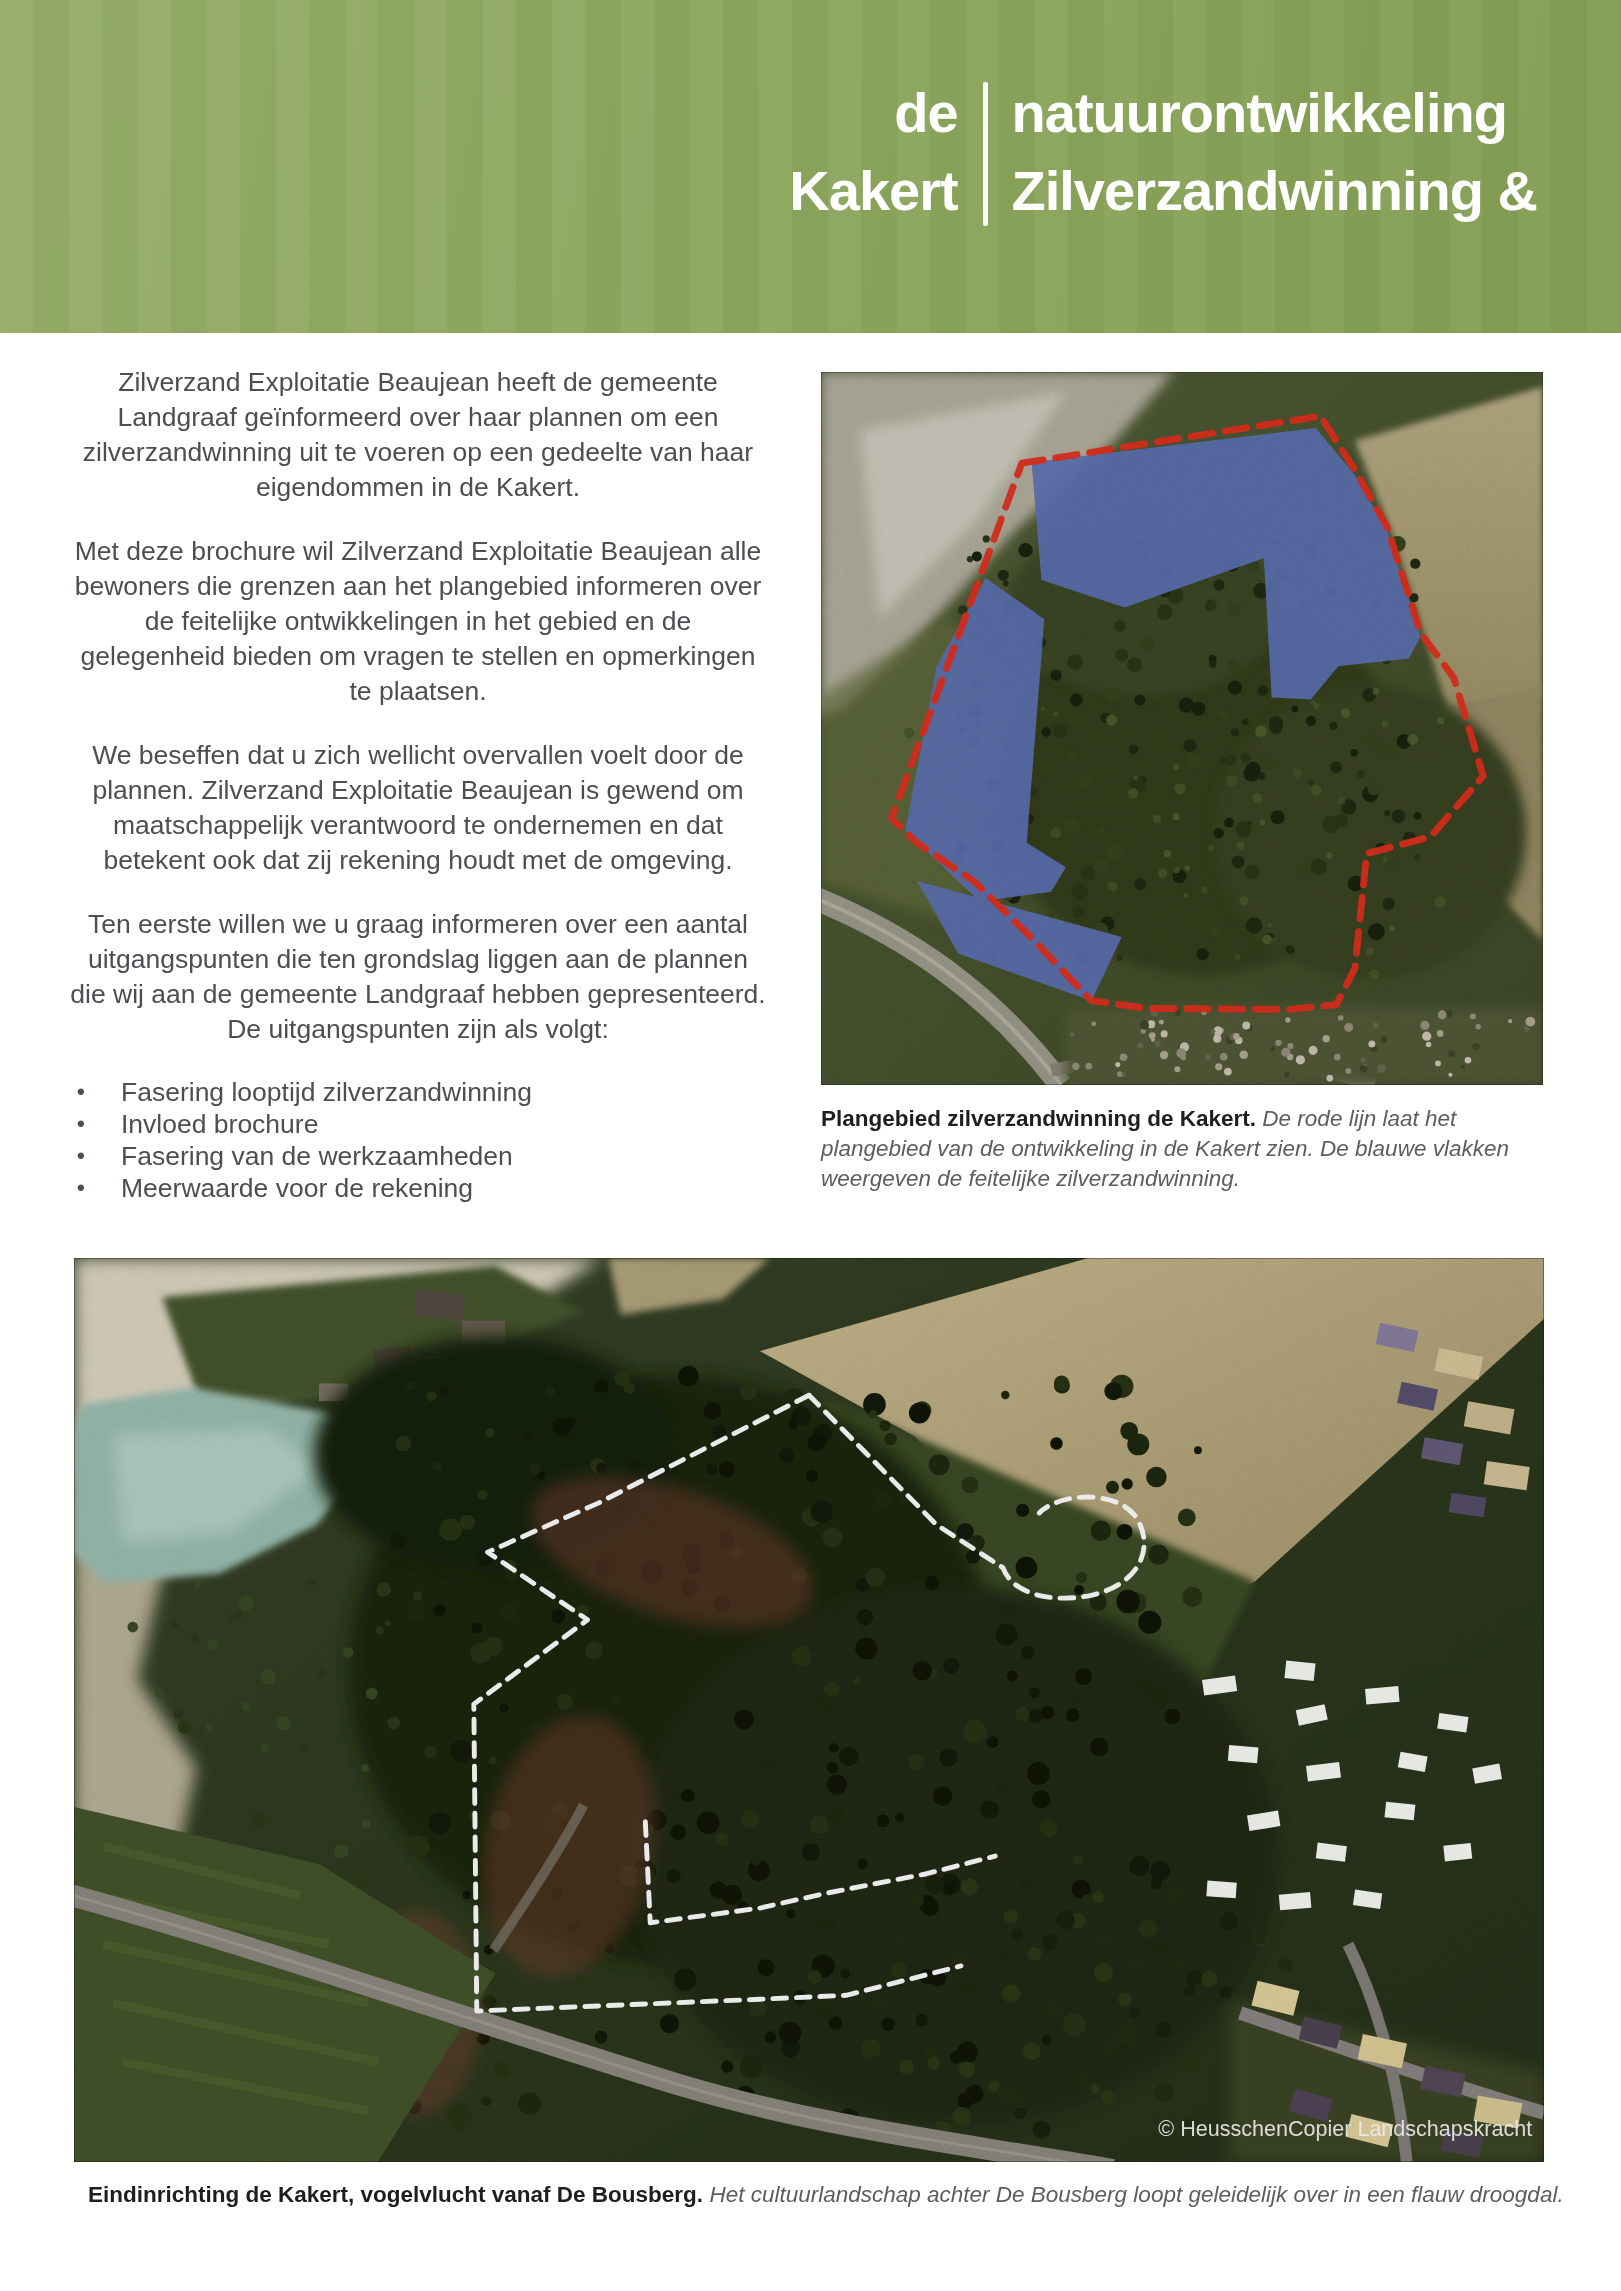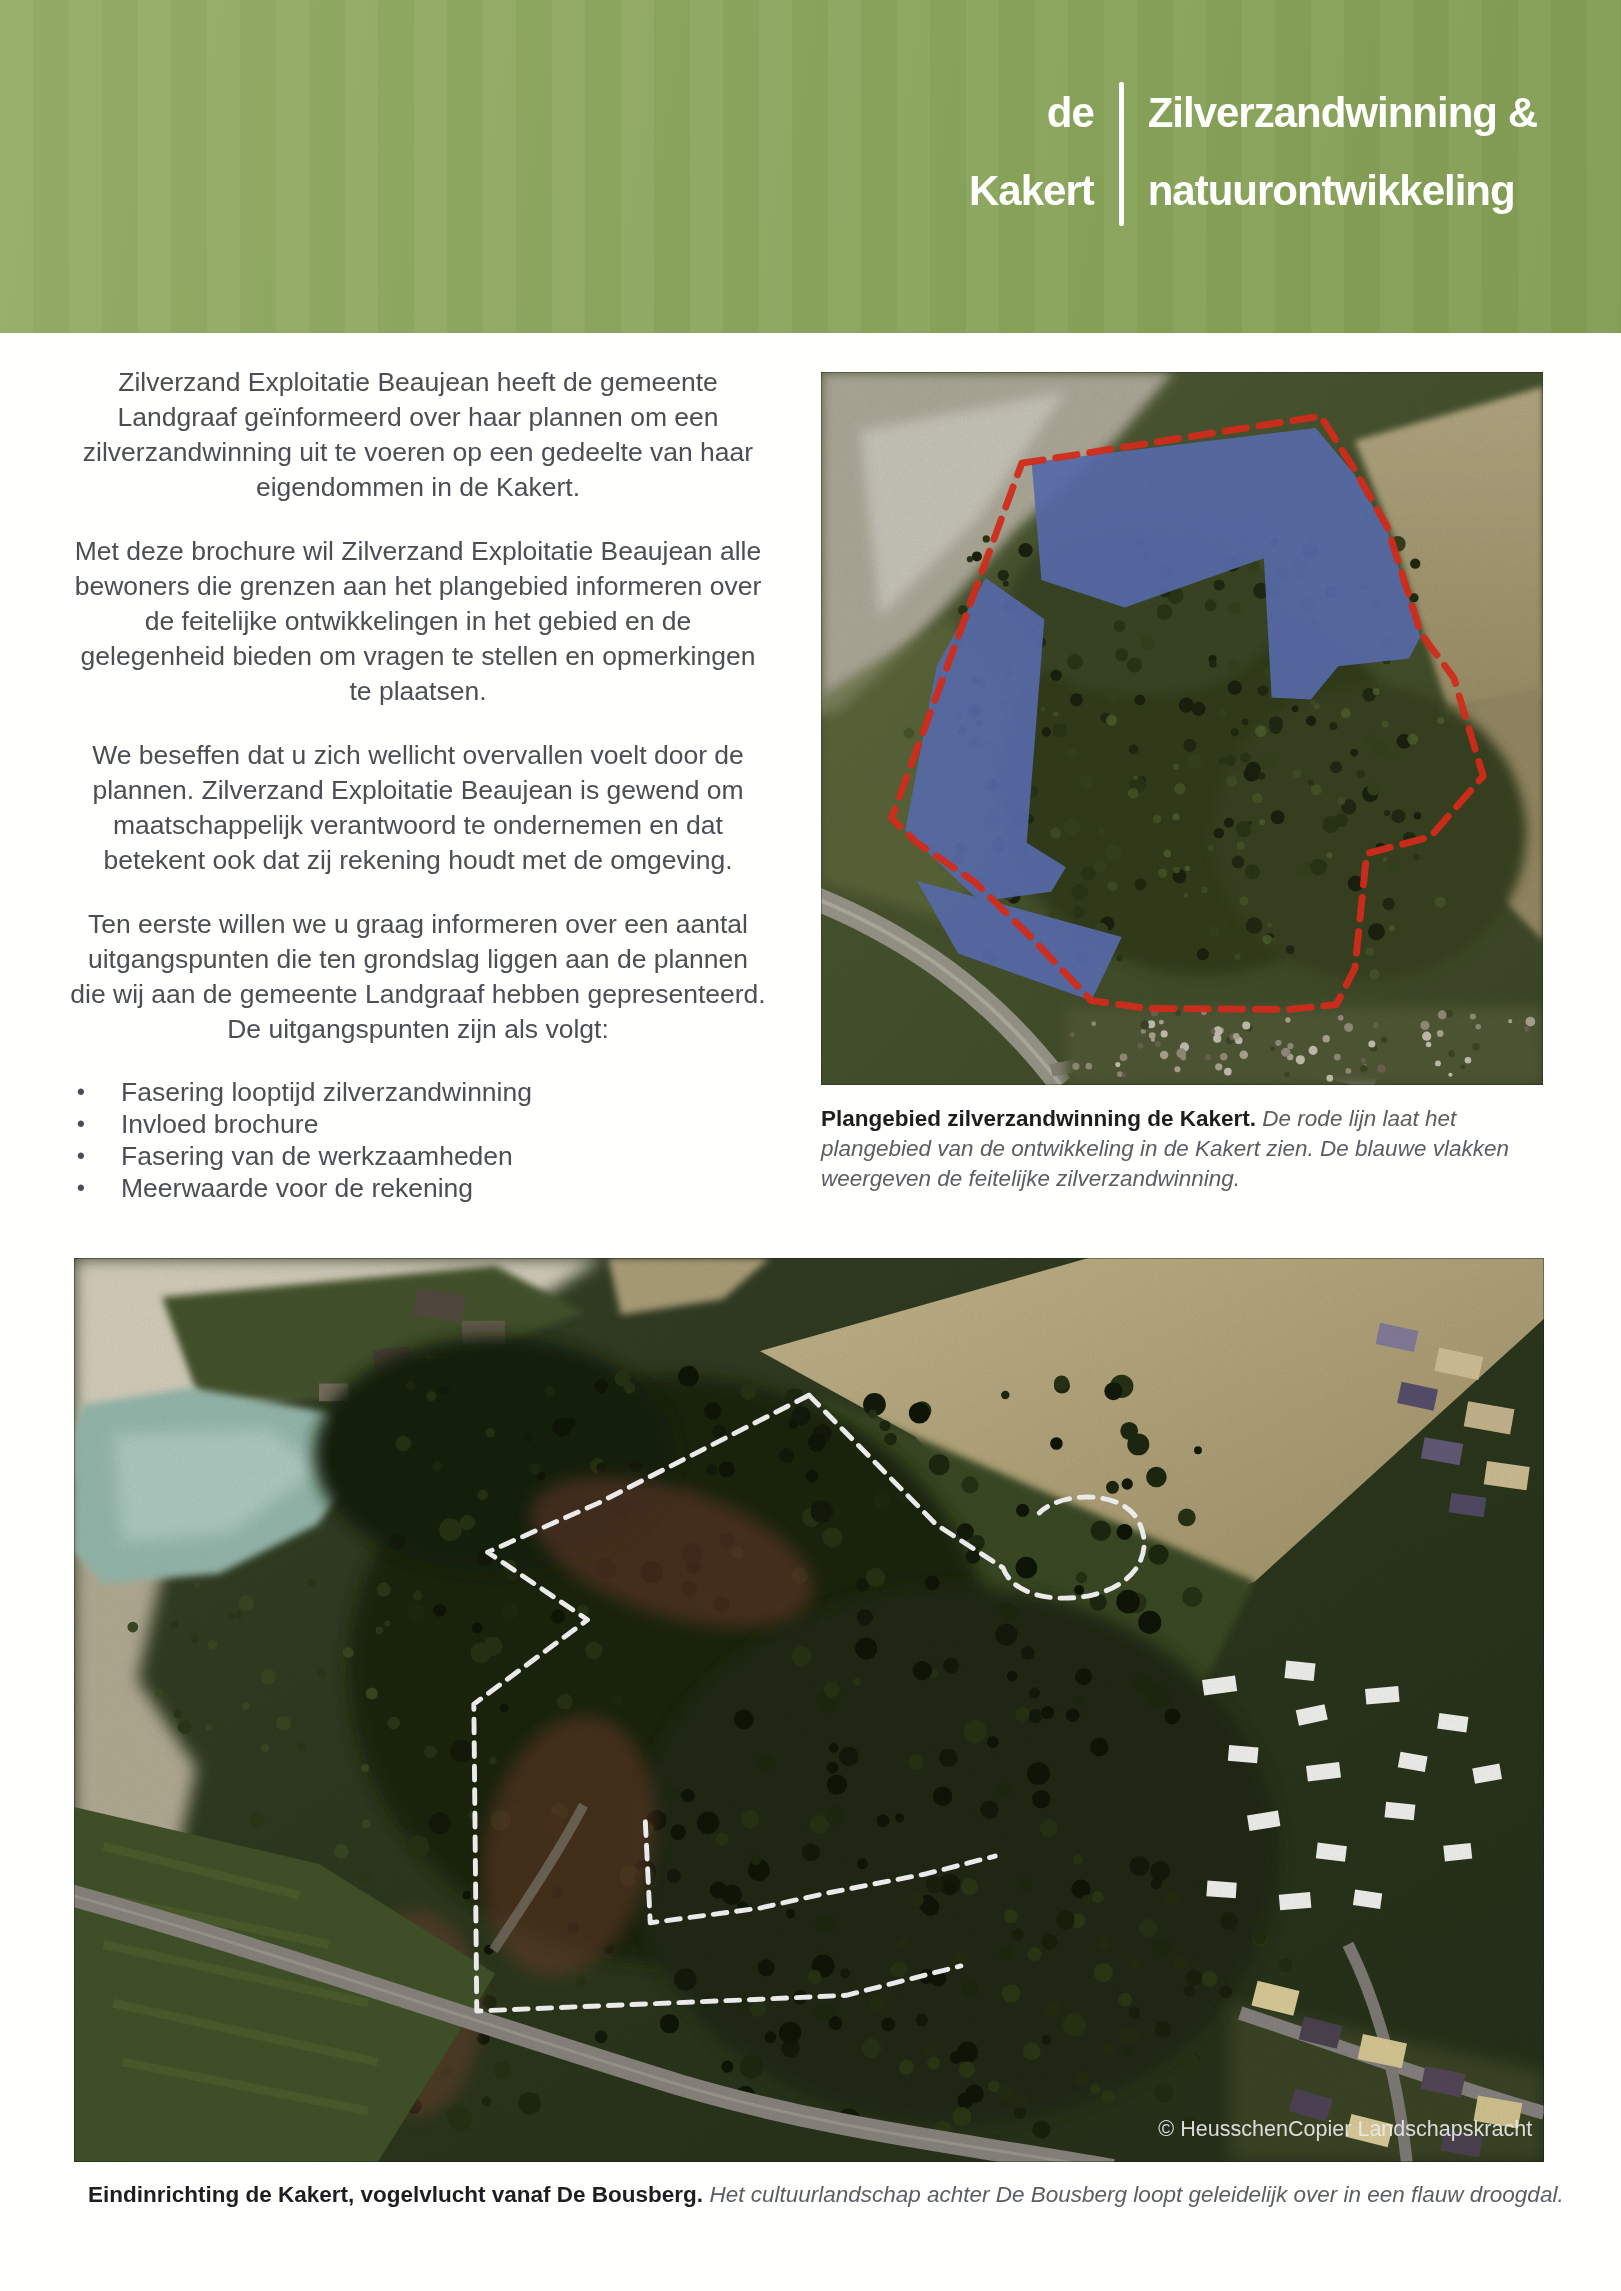--- a/index.html
+++ b/index.html
@@ -15,21 +15,21 @@
   }
   .header::after{
     content:""; position:absolute; inset:0;
     background:repeating-linear-gradient(90deg,rgba(255,255,255,.035) 0 33px,rgba(0,0,0,.02) 33px 69px);
   }
   .title-wrap{
     position:absolute; top:74px; right:84px; display:flex; align-items:stretch; z-index:2;
   }
   .brand-col{ text-align:right; }
   .brand-col,.title-col{
-    color:#fff; font-weight:bold; font-size:42px; line-height:78px; letter-spacing:-1px;
+    color:#fff; font-weight:bold; font-size:56px; line-height:78px; letter-spacing:-1px;
     white-space:nowrap;
   }
   .title-bar{ width:4.9px; background:#fff; margin:7.8px 23.5px 3.9px 25.5px; border-radius:2px;}
   
   .textcol{
     position:absolute; left:69px; top:365px; width:698px;
     color:#4b4e53; font-size:26.5px; line-height:35px;
   }
   .textcol p{ margin:0 0 29px 0;text-align:center; }
   .bullets{ list-style:none; margin:17.6px 0 0 0; padding:0; }
@@ -52,22 +52,22 @@
 <div class="page">
 
   <div class="header">
     <div class="title-wrap">
       <div class="brand-col">
         <div>de</div>
         <div>Kakert</div>
       </div>
       <div class="title-bar"></div>
       <div class="title-col">
+        <div>natuurontwikkeling</div>
         <div>Zilverzandwinning &amp;</div>
-        <div>natuurontwikkeling</div>
       </div>
     </div>
   </div>
 
   <div class="textcol">
     <p>Zilverzand Exploitatie Beaujean heeft de gemeente Landgraaf geïnformeerd over haar plannen om een zilverzandwinning uit te voeren op een gedeelte van haar eigendommen in de Kakert.</p>
     <p>Met deze brochure wil Zilverzand Exploitatie Beaujean alle bewoners die grenzen aan het plangebied informeren over de feitelijke ontwikkelingen in het gebied en de gelegenheid bieden om vragen te stellen en opmerkingen te plaatsen.</p>
     <p>We beseffen dat u zich wellicht overvallen voelt door de plannen. Zilverzand Exploitatie Beaujean is gewend om maatschappelijk verantwoord te ondernemen en dat betekent ook dat zij rekening houdt met de omgeving.</p>
     <p>Ten eerste willen we u graag informeren over een aantal uitgangspunten die ten grondslag liggen aan de plannen die wij aan de gemeente Landgraaf hebben gepresenteerd. De uitgangspunten zijn als volgt:</p>
     <ul class="bullets">

